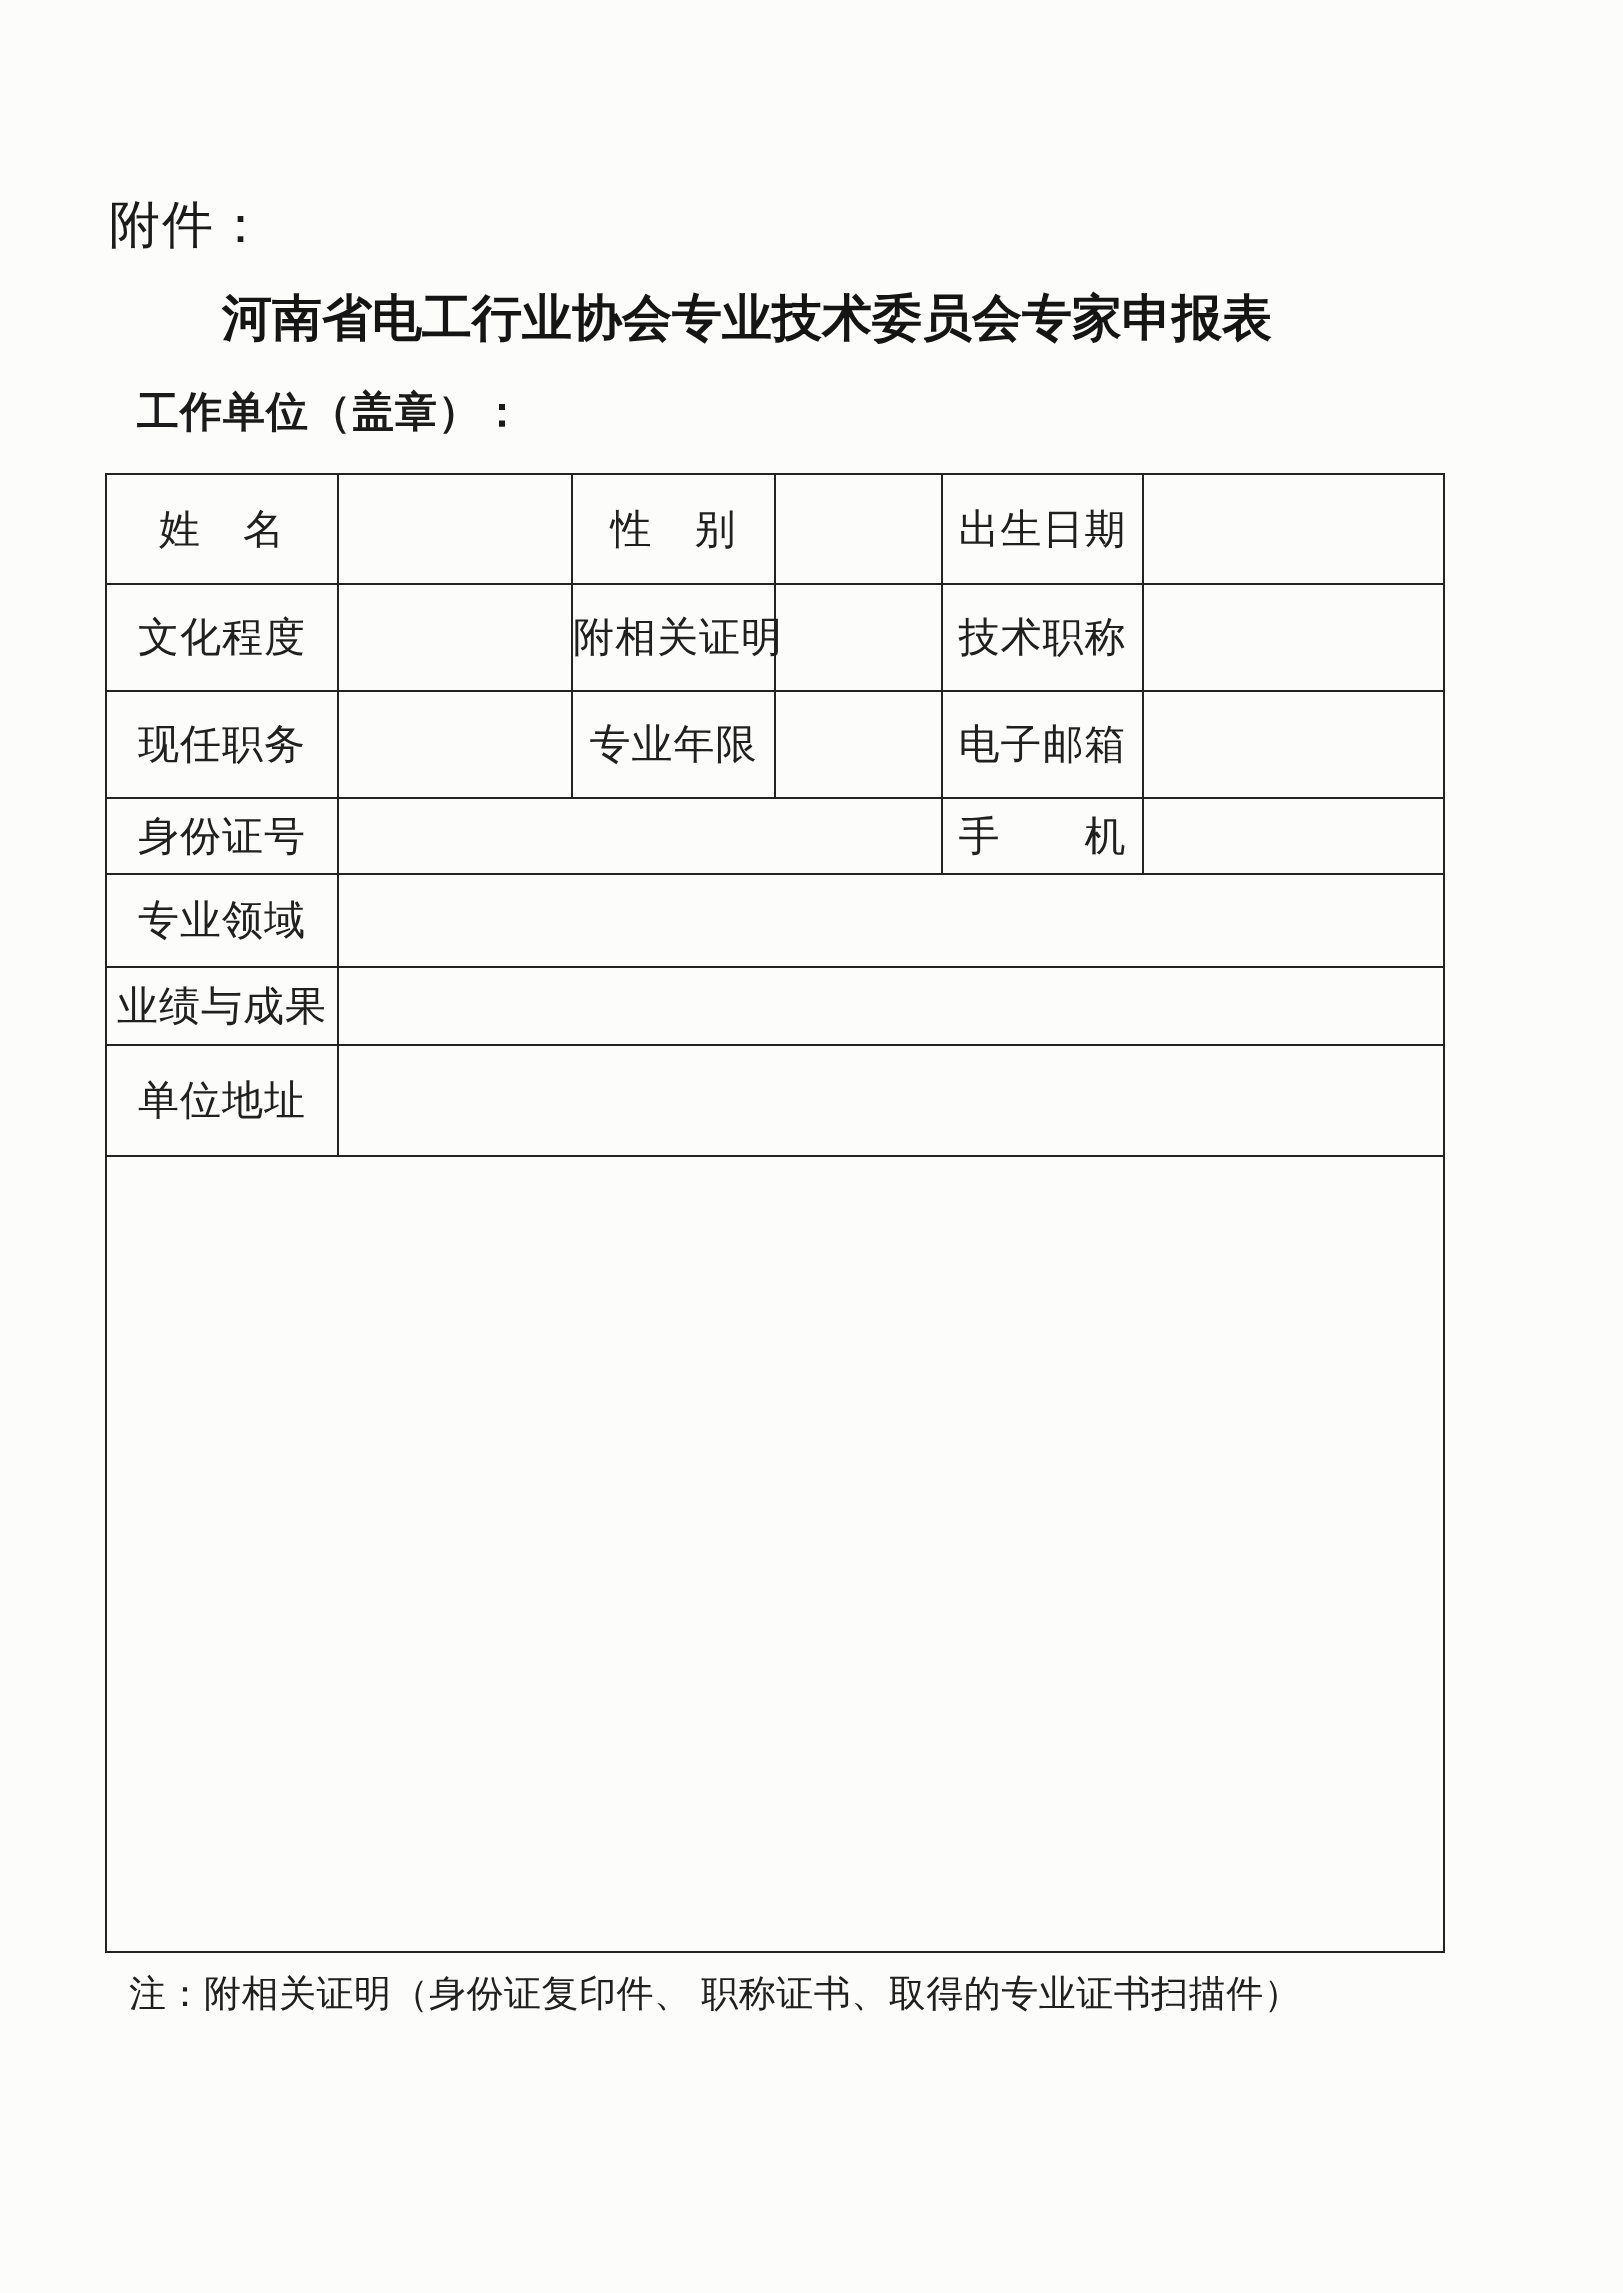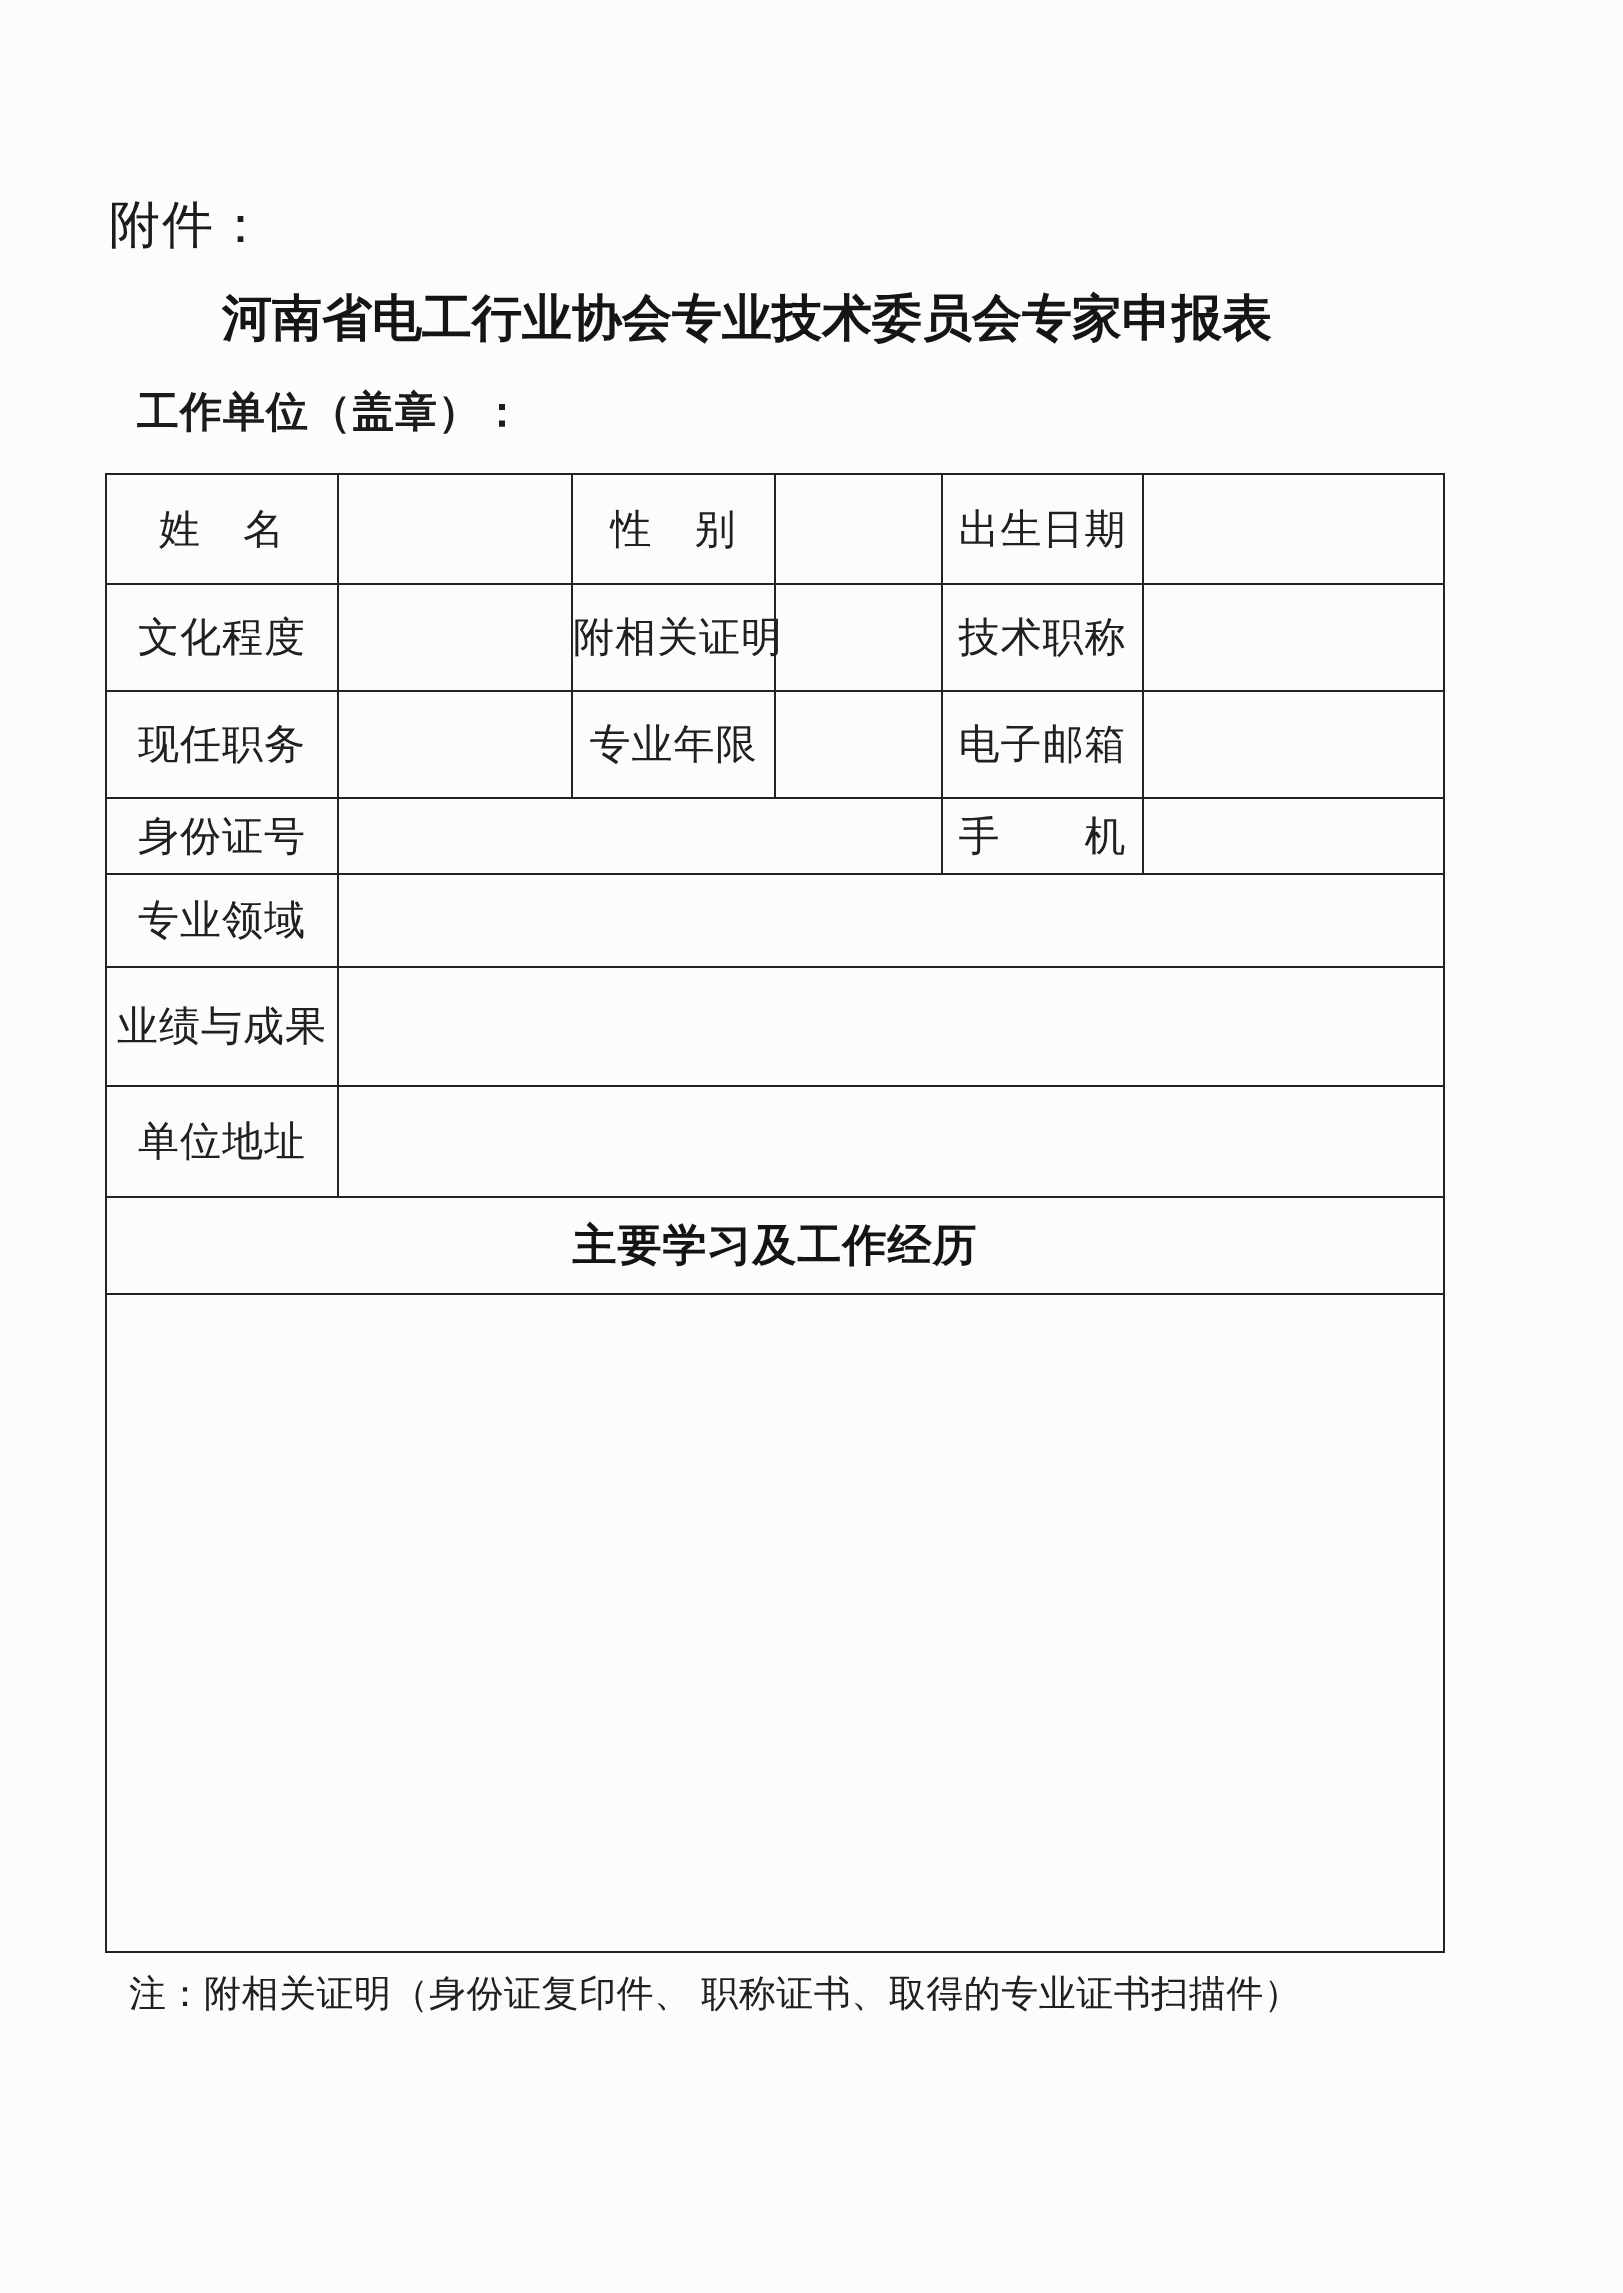--- a/index.html
+++ b/index.html
@@ -67,21 +67,21 @@
     white-space: nowrap;
   }
   td.val {
     background: transparent;
   }
   tr.r1 { height: 110px; }
   tr.r2 { height: 107px; }
   tr.r3 { height: 107px; }
   tr.r4 { height: 76px; }
   tr.r5 { height: 93px; }
-  tr.r6 { height: 119px; margin-top: 24px; }
+  tr.r6 { height: 78px; margin-top: 24px; }
   tr.r7 { height: 111px; }
   tr.r8 { height: 97px; }
   td.section-header {
     text-align: center;
     font-family: "Liberation Sans", "DejaVu Sans", sans-serif;
     font-weight: bold;
     font-size: 44px;
     color: #141414;
     letter-spacing: 1px;
   }
@@ -164,23 +164,20 @@
     <tr class="r6">
       <td class="lbl">业绩与成果</td>
       <td class="val" colspan="5"></td>
     </tr>
 
     <tr class="r7">
       <td class="lbl">单位地址</td>
       <td class="val" colspan="5"></td>
     </tr>
 
-    <tr class="r8">
-      <td class="section-header" colspan="6">主要学习及工作经历</td>
-    </tr>
 
     <tr>
       <td class="big-area" colspan="6"></td>
     </tr>
   </tbody>
     </table>
 
   <div class="footnote">注：附相关证明（身份证复印件、 职称证书、取得的专业证书扫描件）</div>
 
 </div>

